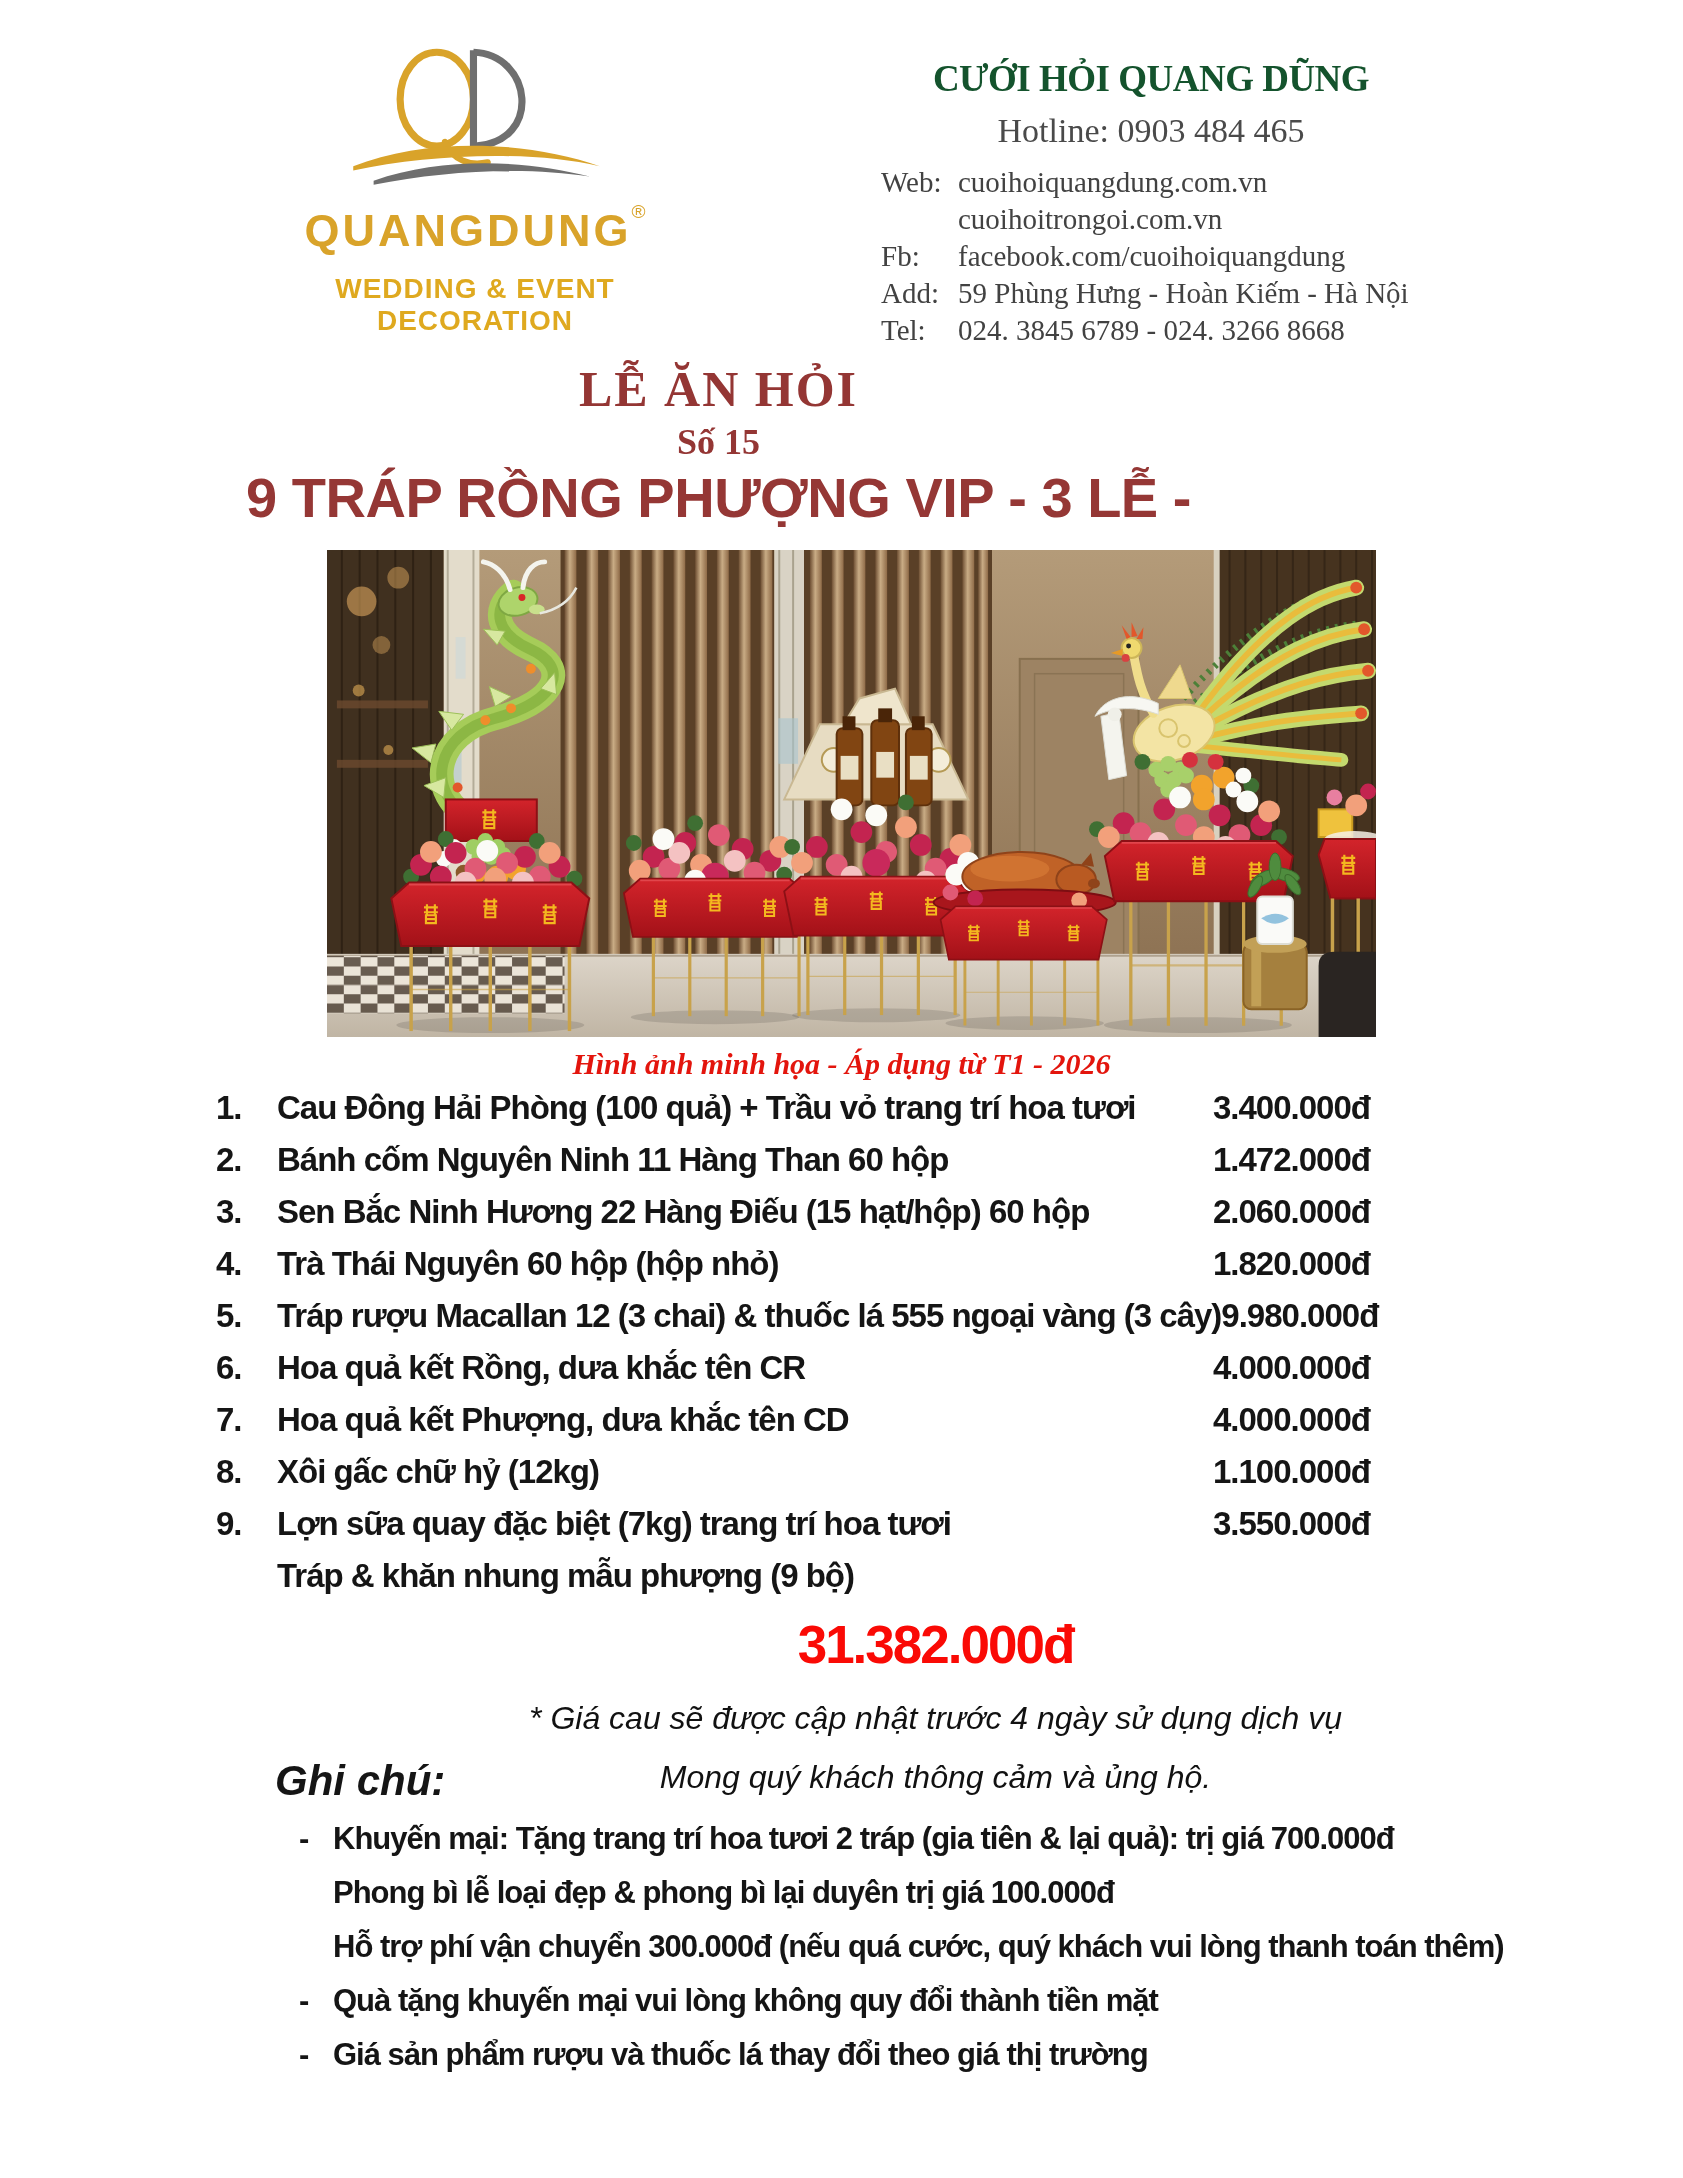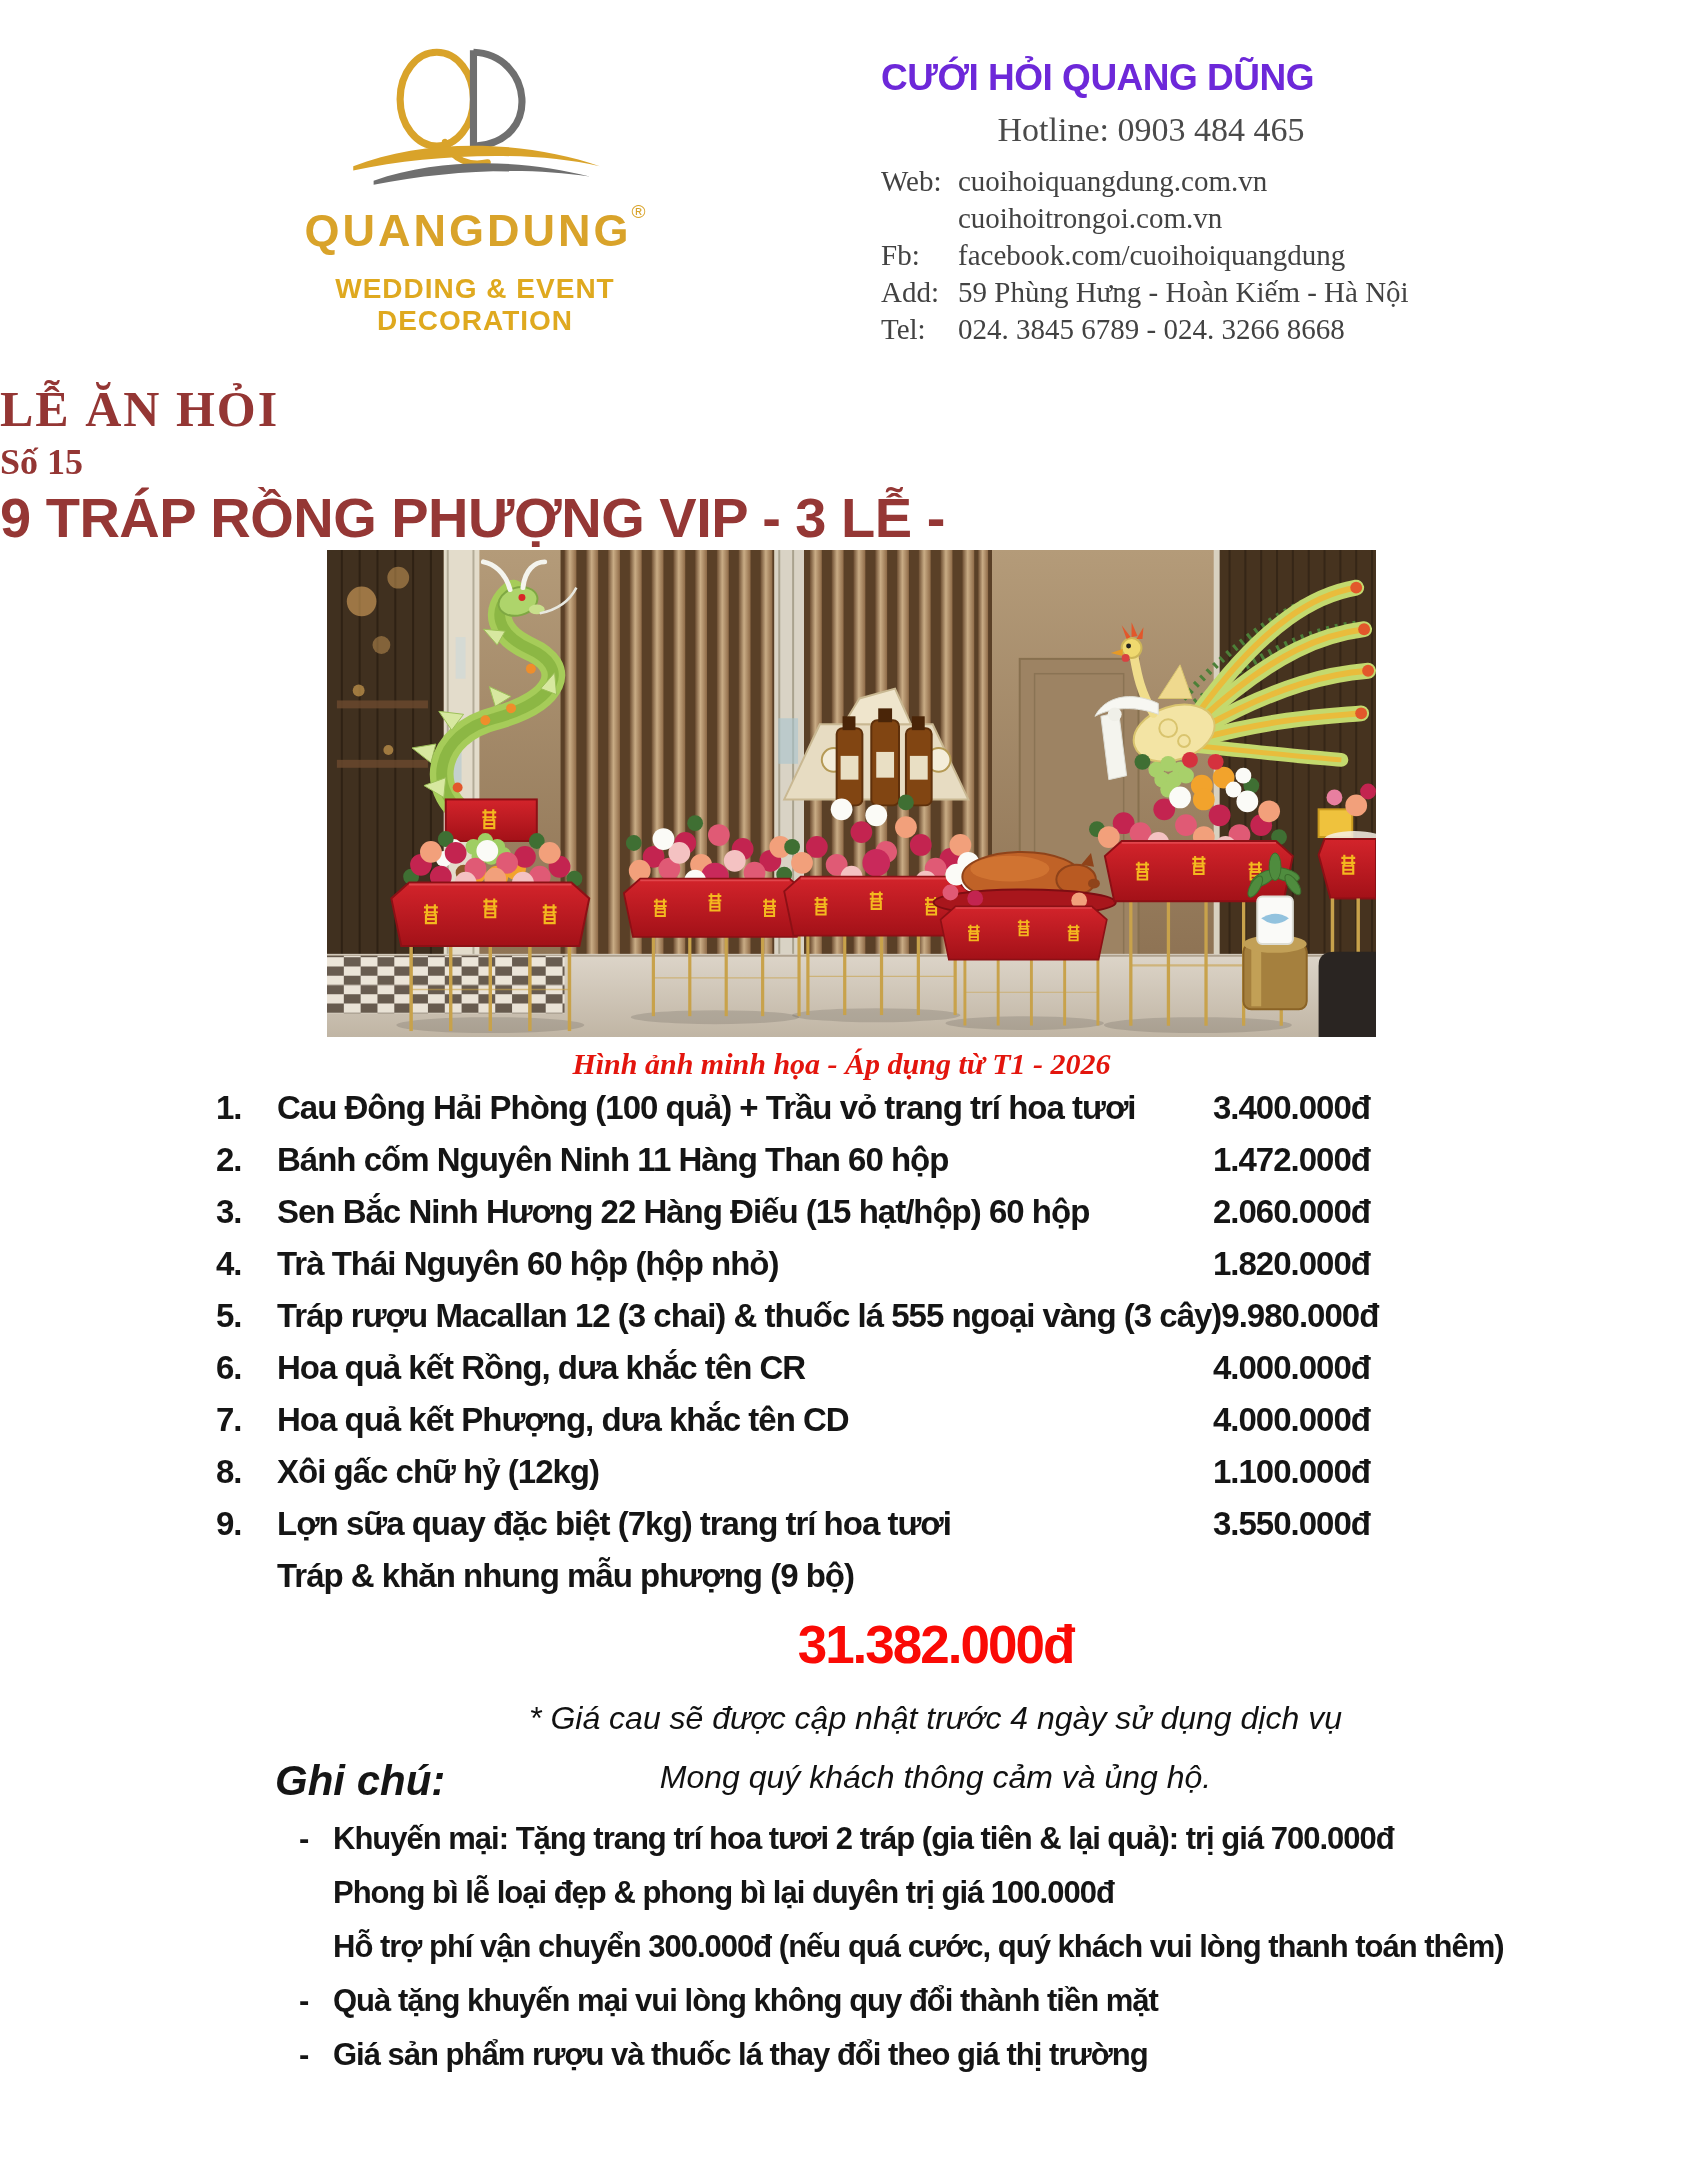--- a/index.html
+++ b/index.html
@@ -5,28 +5,28 @@
   html,body{margin:0;padding:0;background:#888;}
   .page{position:relative;width:1683px;height:2178px;background:#ffffff;margin:0 auto;
         font-family:"Liberation Sans",sans-serif;overflow:hidden;}
   
   .logo-block{position:absolute;left:252px;top:38px;width:446px;text-align:center;}
   .logo-mono{display:block;margin:0 auto;}
   .brand-line{margin-top:0;color:#D9A32A;font-weight:bold;font-size:45px;letter-spacing:3px;}
   .brand-line sup{font-size:19px;letter-spacing:0;vertical-align:28px;font-weight:normal;}
   .tagline{margin-top:16px;color:#DFA91F;font-weight:bold;font-size:28px;letter-spacing:1px;}
   .contact-block{position:absolute;left:881px;top:57px;width:540px;}
-  .company{color:#6d28d9;font-weight:bold;font-size:37px;letter-spacing:-0.5px;text-align:left;}
+  .company{color:#14532d;font-weight:bold;font-size:37px;letter-spacing:-0.5px;text-align:center;font-family:Liberation Serif, serif;}
   .hotline{font-family:"Liberation Serif",serif;color:#4a4a4a;font-size:34px;text-align:center;margin-top:12px;}
   .contact-rows{margin-top:14px;font-family:"Liberation Serif",serif;color:#424242;font-size:29px;line-height:37px;}
   .crow{display:flex;}
   .clabel{width:77px;flex:0 0 77px;}
   .cvalue{flex:1;}
   
-  .title-block{position:absolute;left:0;top:382px;width:1437px;text-align:left;color:#943634;}
+  .title-block{position:absolute;left:0;top:362px;width:1437px;text-align:center;color:#943634;}
   .t-main{font-family:"Liberation Serif",serif;font-weight:bold;font-size:50px;letter-spacing:2px;line-height:55px;}
   .t-num{font-family:"Liberation Serif",serif;font-weight:bold;font-size:36px;line-height:46px;margin-top:2px;}
   .t-sub{font-weight:bold;font-size:56px;letter-spacing:-0.5px;line-height:50px;margin-top:8px;color:#953735;}
   
   .photo{position:absolute;left:327px;top:550px;width:1049px;height:487px;}
   .photo svg{display:block;width:100%;height:100%;}
   .caption{position:absolute;left:0;top:1047px;width:1683px;text-align:center;
            font-family:"Liberation Serif",serif;font-weight:bold;font-style:italic;
            font-size:30px;color:#E3150D;}
   

